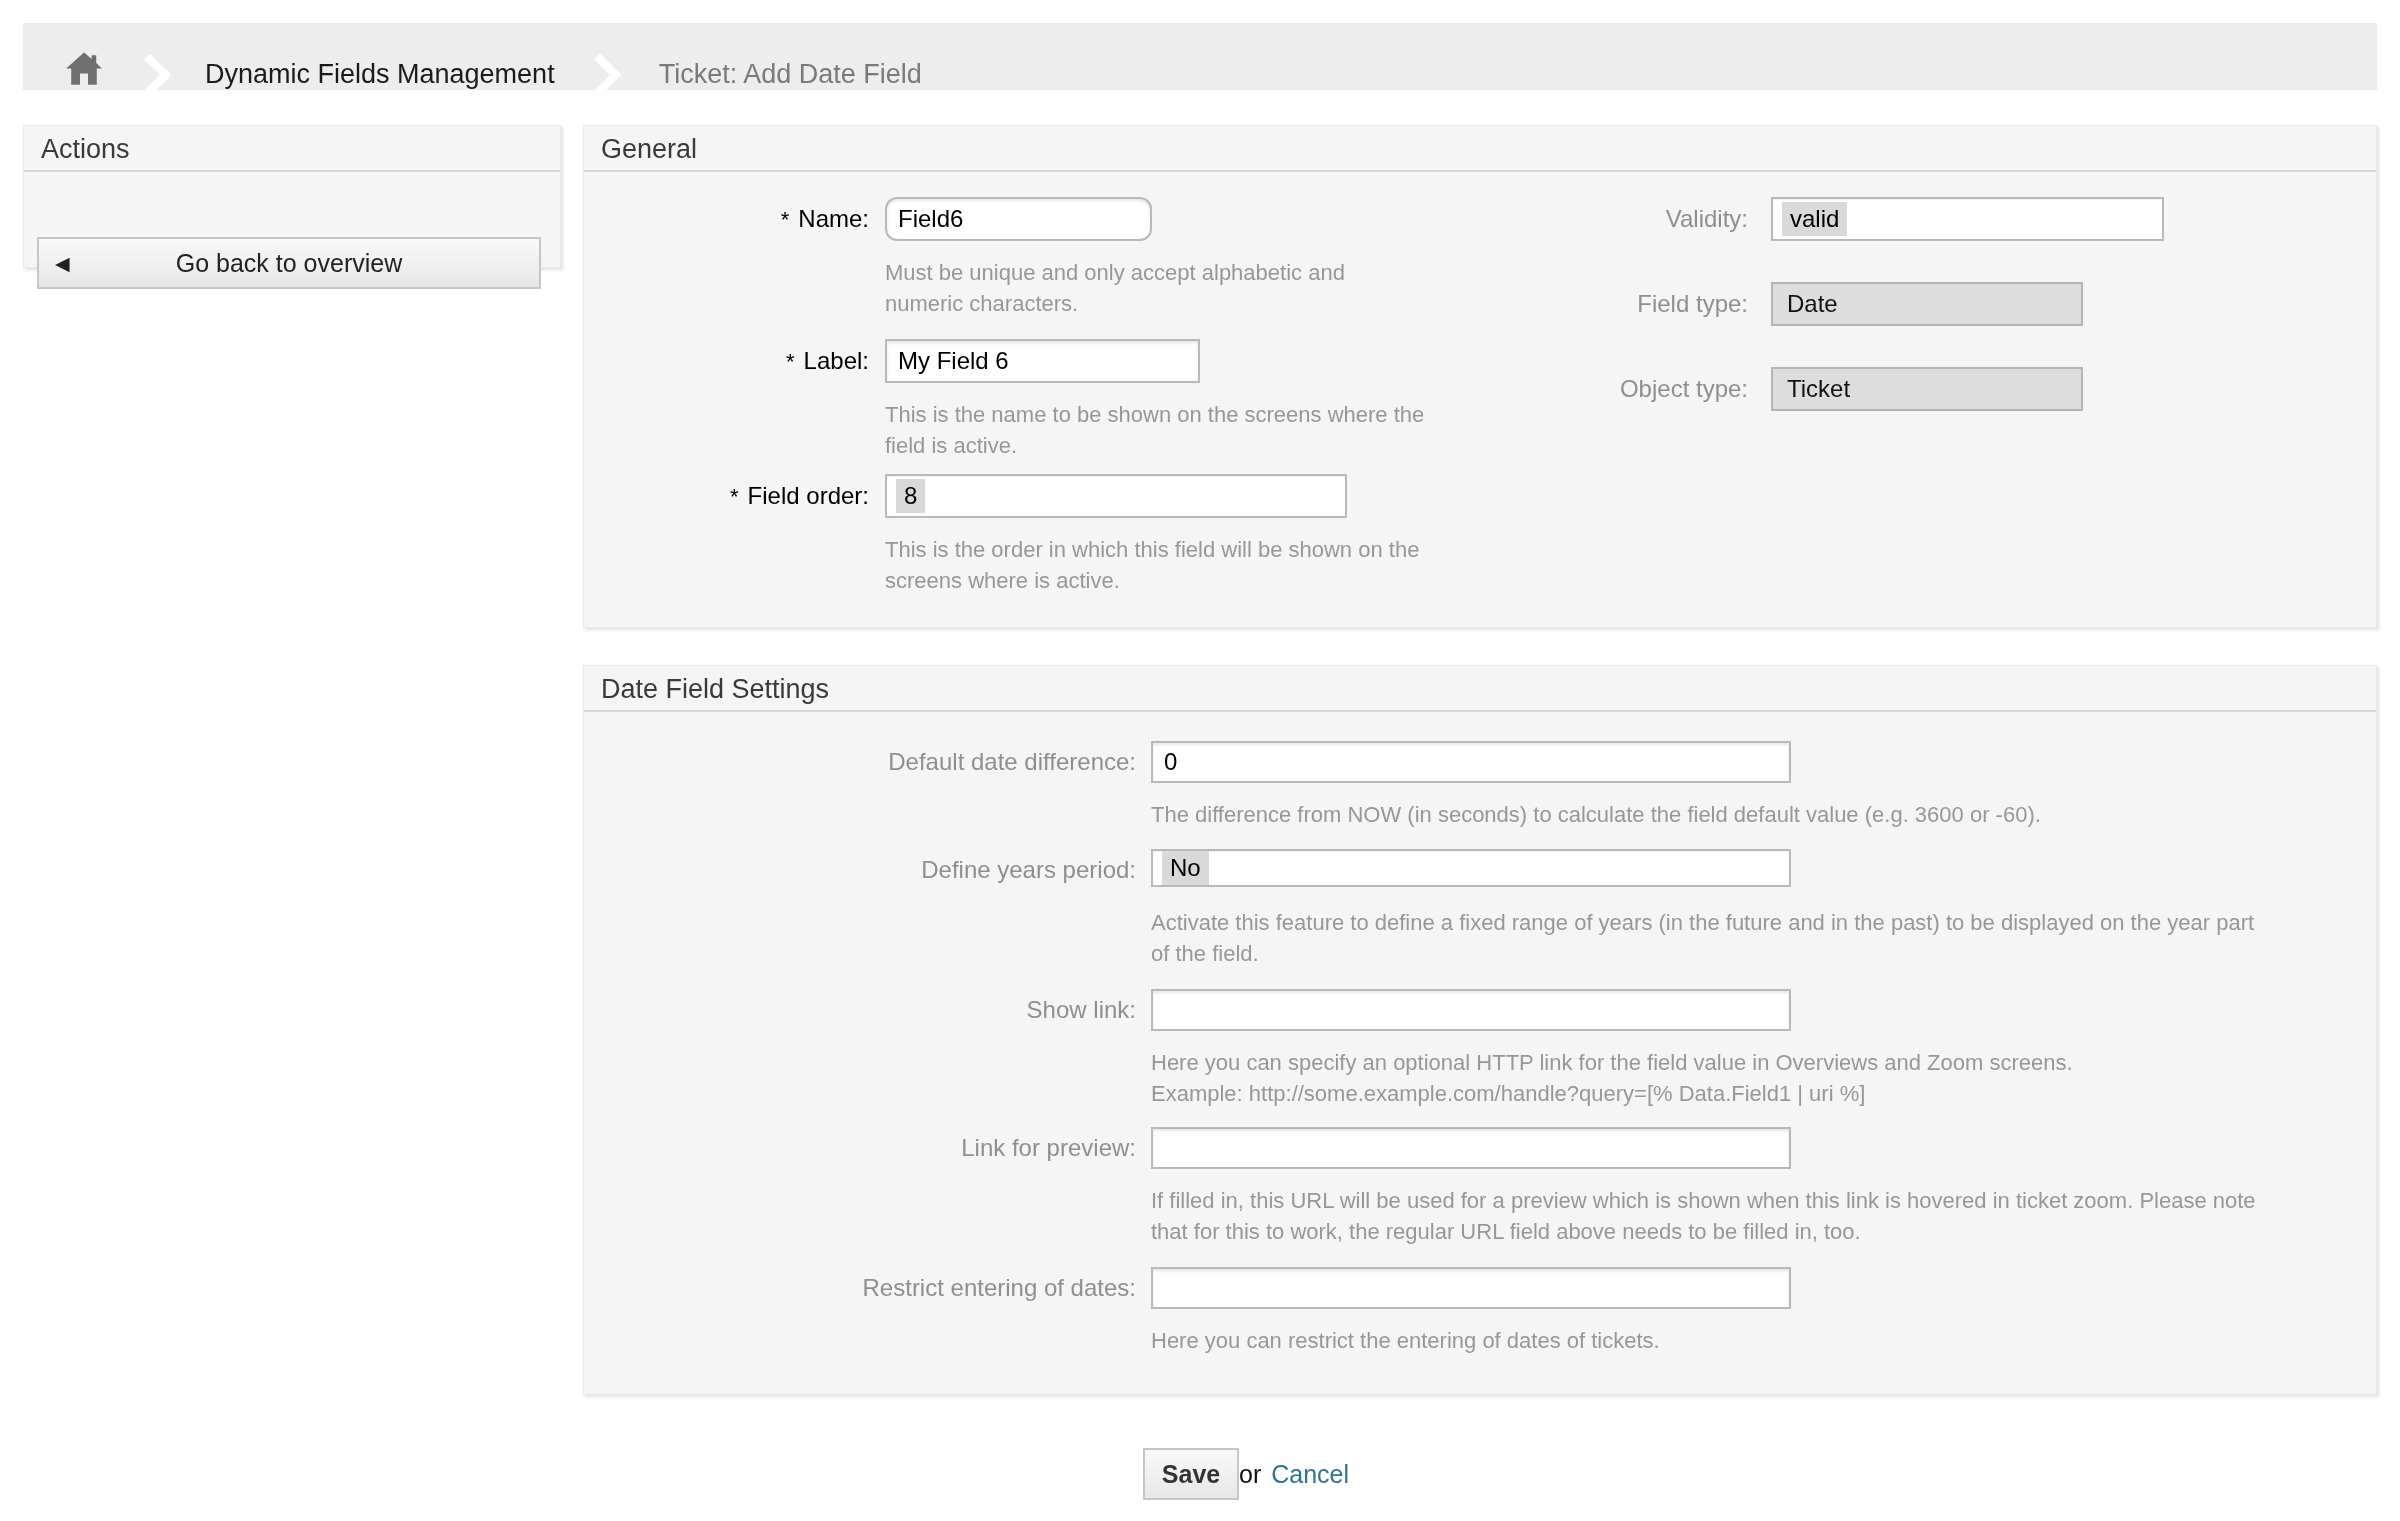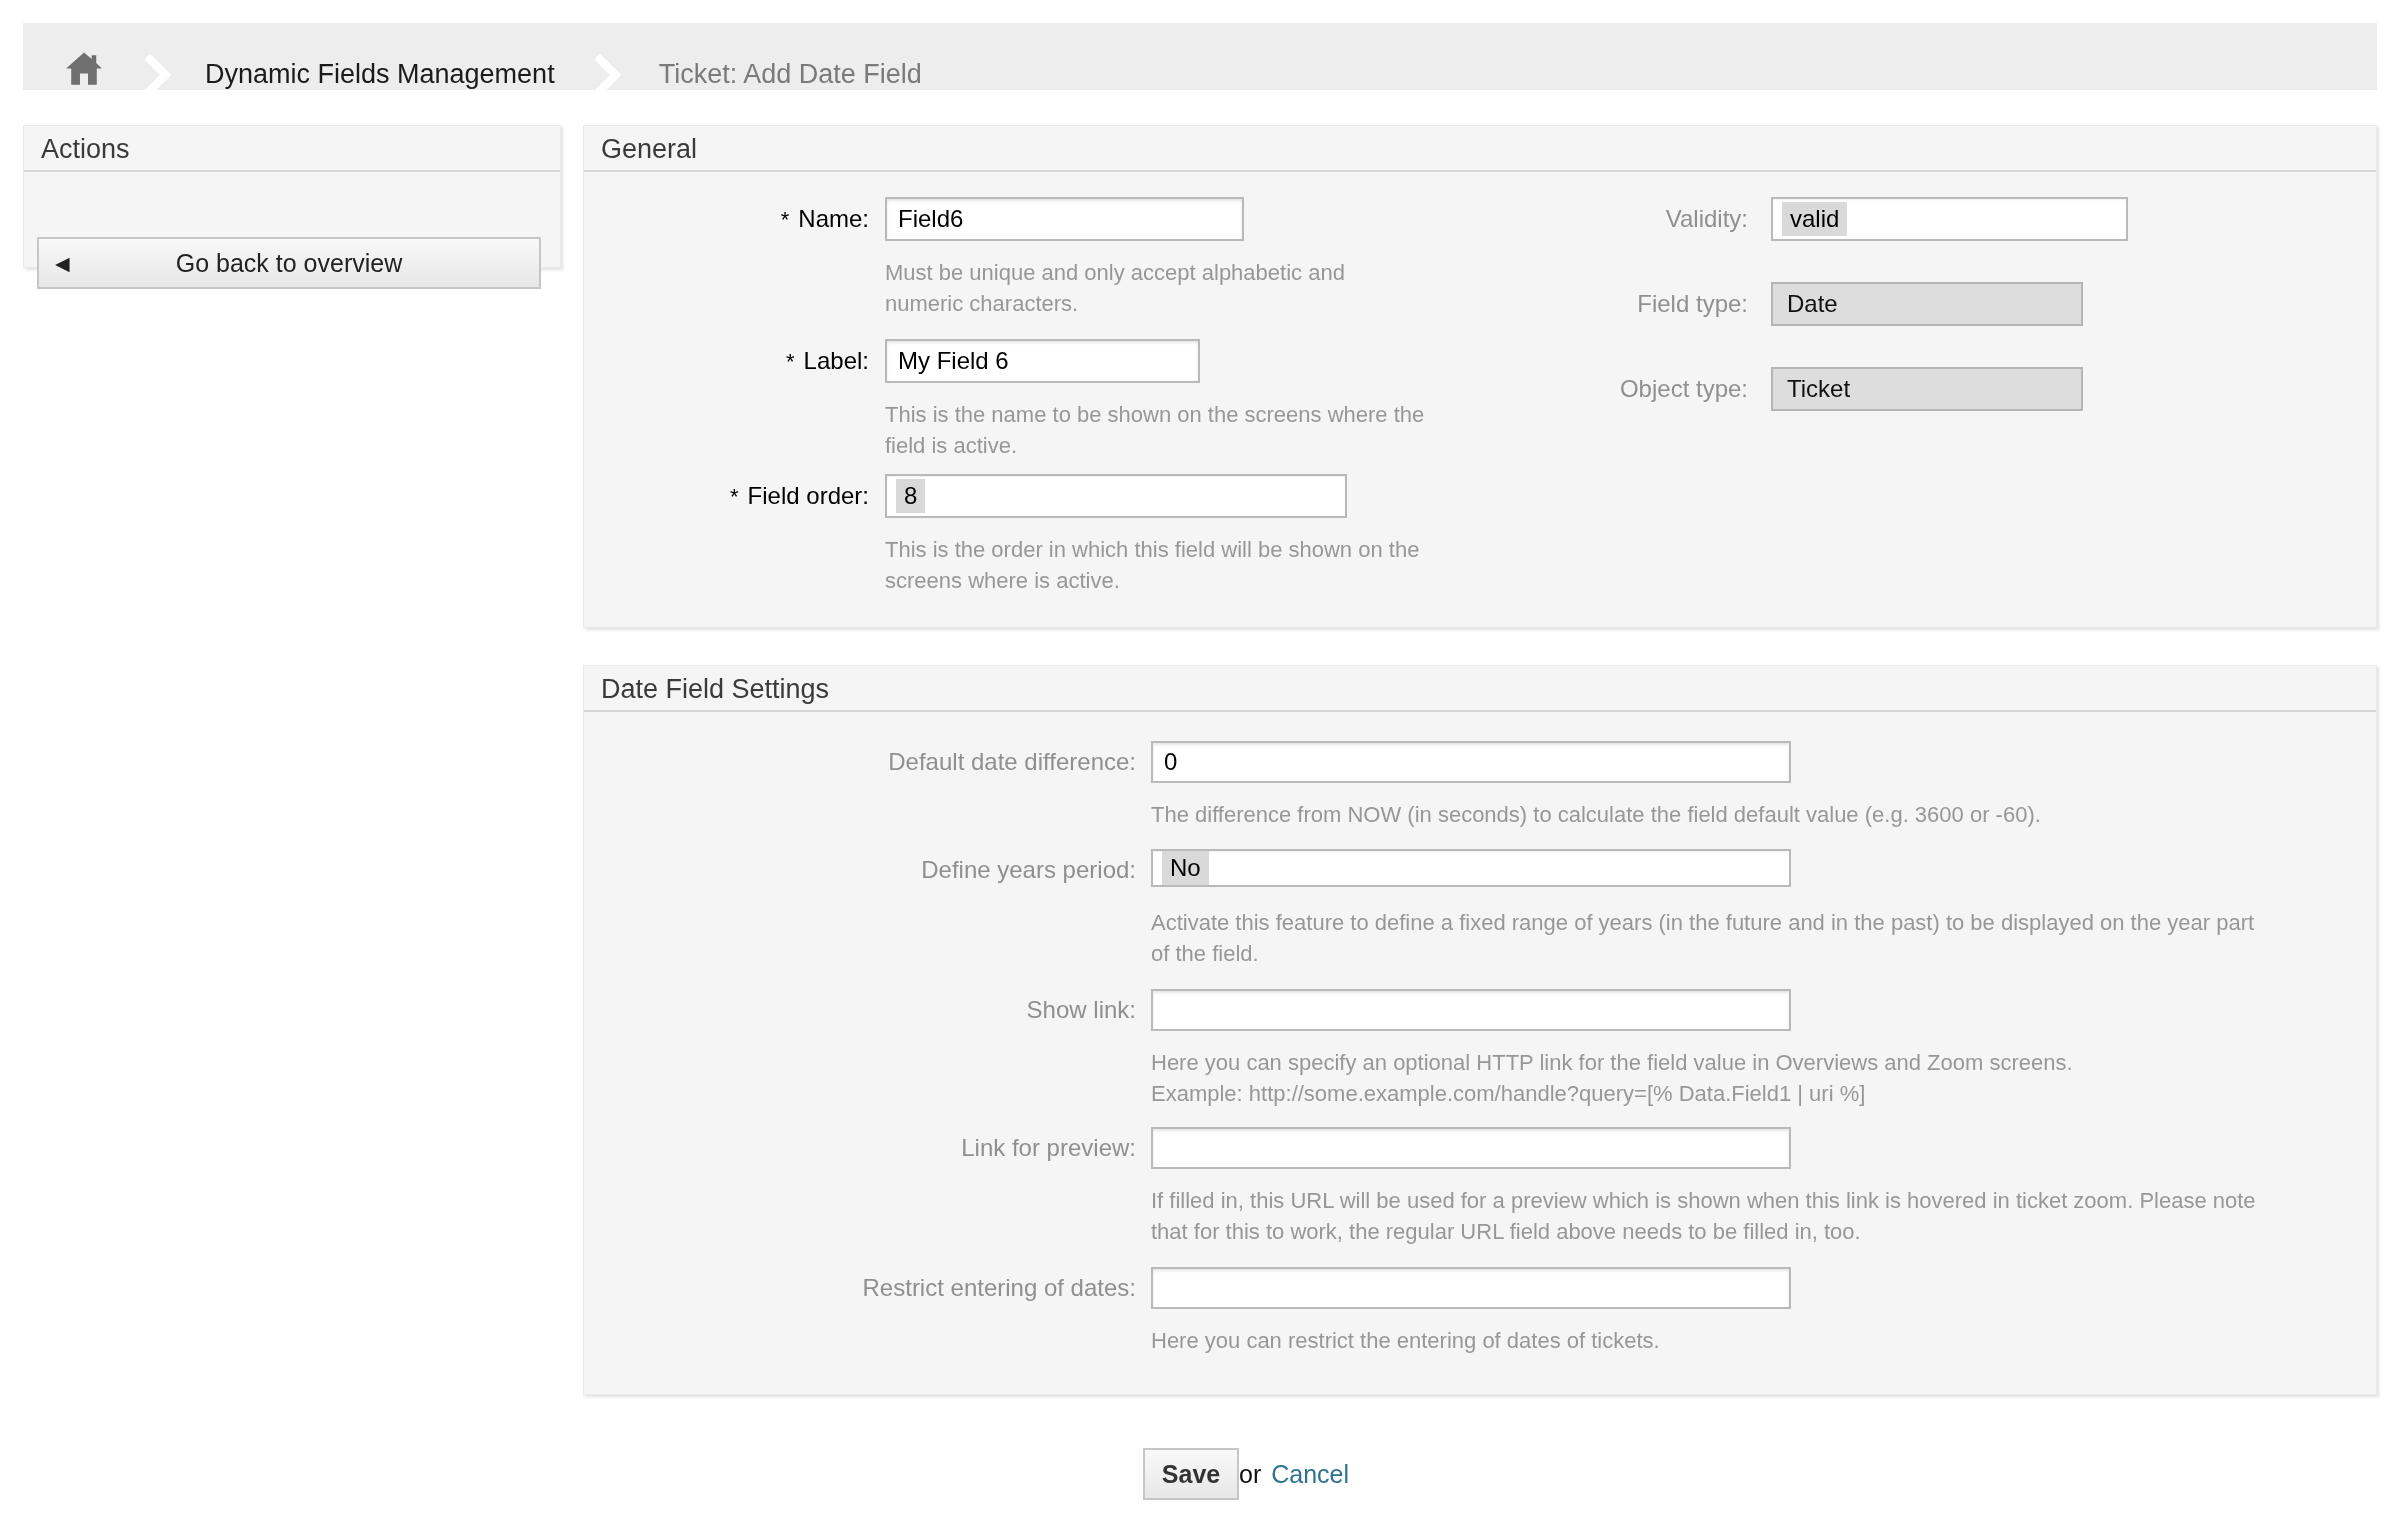--- a/index.html
+++ b/index.html
@@ -77,38 +77,38 @@
       <span>Go back to overview</span>
     </button>
   </div>
 </div>
 
 <div class="widget" id="general-widget">
   <div class="w-head">General</div>
   <div class="w-body">
 
     <div class="flabel mand" style="left:0; width:285px; top:25px; height:44px; line-height:44px;"><span class="star">*</span><span>Name:</span></div>
-    <input class="tinput" style="left: 301px; top: 25px; width: 359px;" value="Field6">
+    <input class="tinput" style="left: 301px; top: 25px; width: 267px; border-radius: 12px;" value="Field6">
     <div class="hint" style="left:301px; top:85px; width:700px;">Must be unique and only accept alphabetic and
 numeric characters.</div>
 
     <div class="flabel mand" style="left:0; width:285px; top:167px; height:44px; line-height:44px;"><span class="star">*</span><span>Label:</span></div>
     <input class="tinput" style="left: 301px; top: 167px; width: 315px;" value="My Field 6">
     <div class="hint" style="left:301px; top:227px; width:700px;">This is the name to be shown on the screens where the
 field is active.</div>
 
     <div class="flabel mand" style="left:0; width:285px; top:302px; height:44px; line-height:44px;"><span class="star">*</span><span>Field order:</span></div>
     <div class="selbox" style="left:301px; top:302px; width:462px;">
       <span class="hl">8</span>
     </div>
     <div class="hint" style="left:301px; top:362px; width:700px;">This is the order in which this field will be shown on the
 screens where is active.</div>
 
     <div class="flabel" style="left:864px; width:300px; top:25px; height:44px; line-height:44px;">Validity:</div>
-    <div class="selbox" style="left:1187px; top:25px; width:357px;">
+    <div class="selbox" style="left:1187px; top:25px; width:393px;">
       <span class="hl">valid</span>
     </div>
 
     <div class="flabel" style="left:864px; width:300px; top:110px; height:44px; line-height:44px;">Field type:</div>
     <div class="robox" style="left:1187px; top:110px; width:312px;">
       <span>Date</span>
     </div>
 
     <div class="flabel" style="left:864px; width:300px; top:195px; height:44px; line-height:44px;">Object type:</div>
     <div class="robox" style="left:1187px; top:195px; width:312px;">

